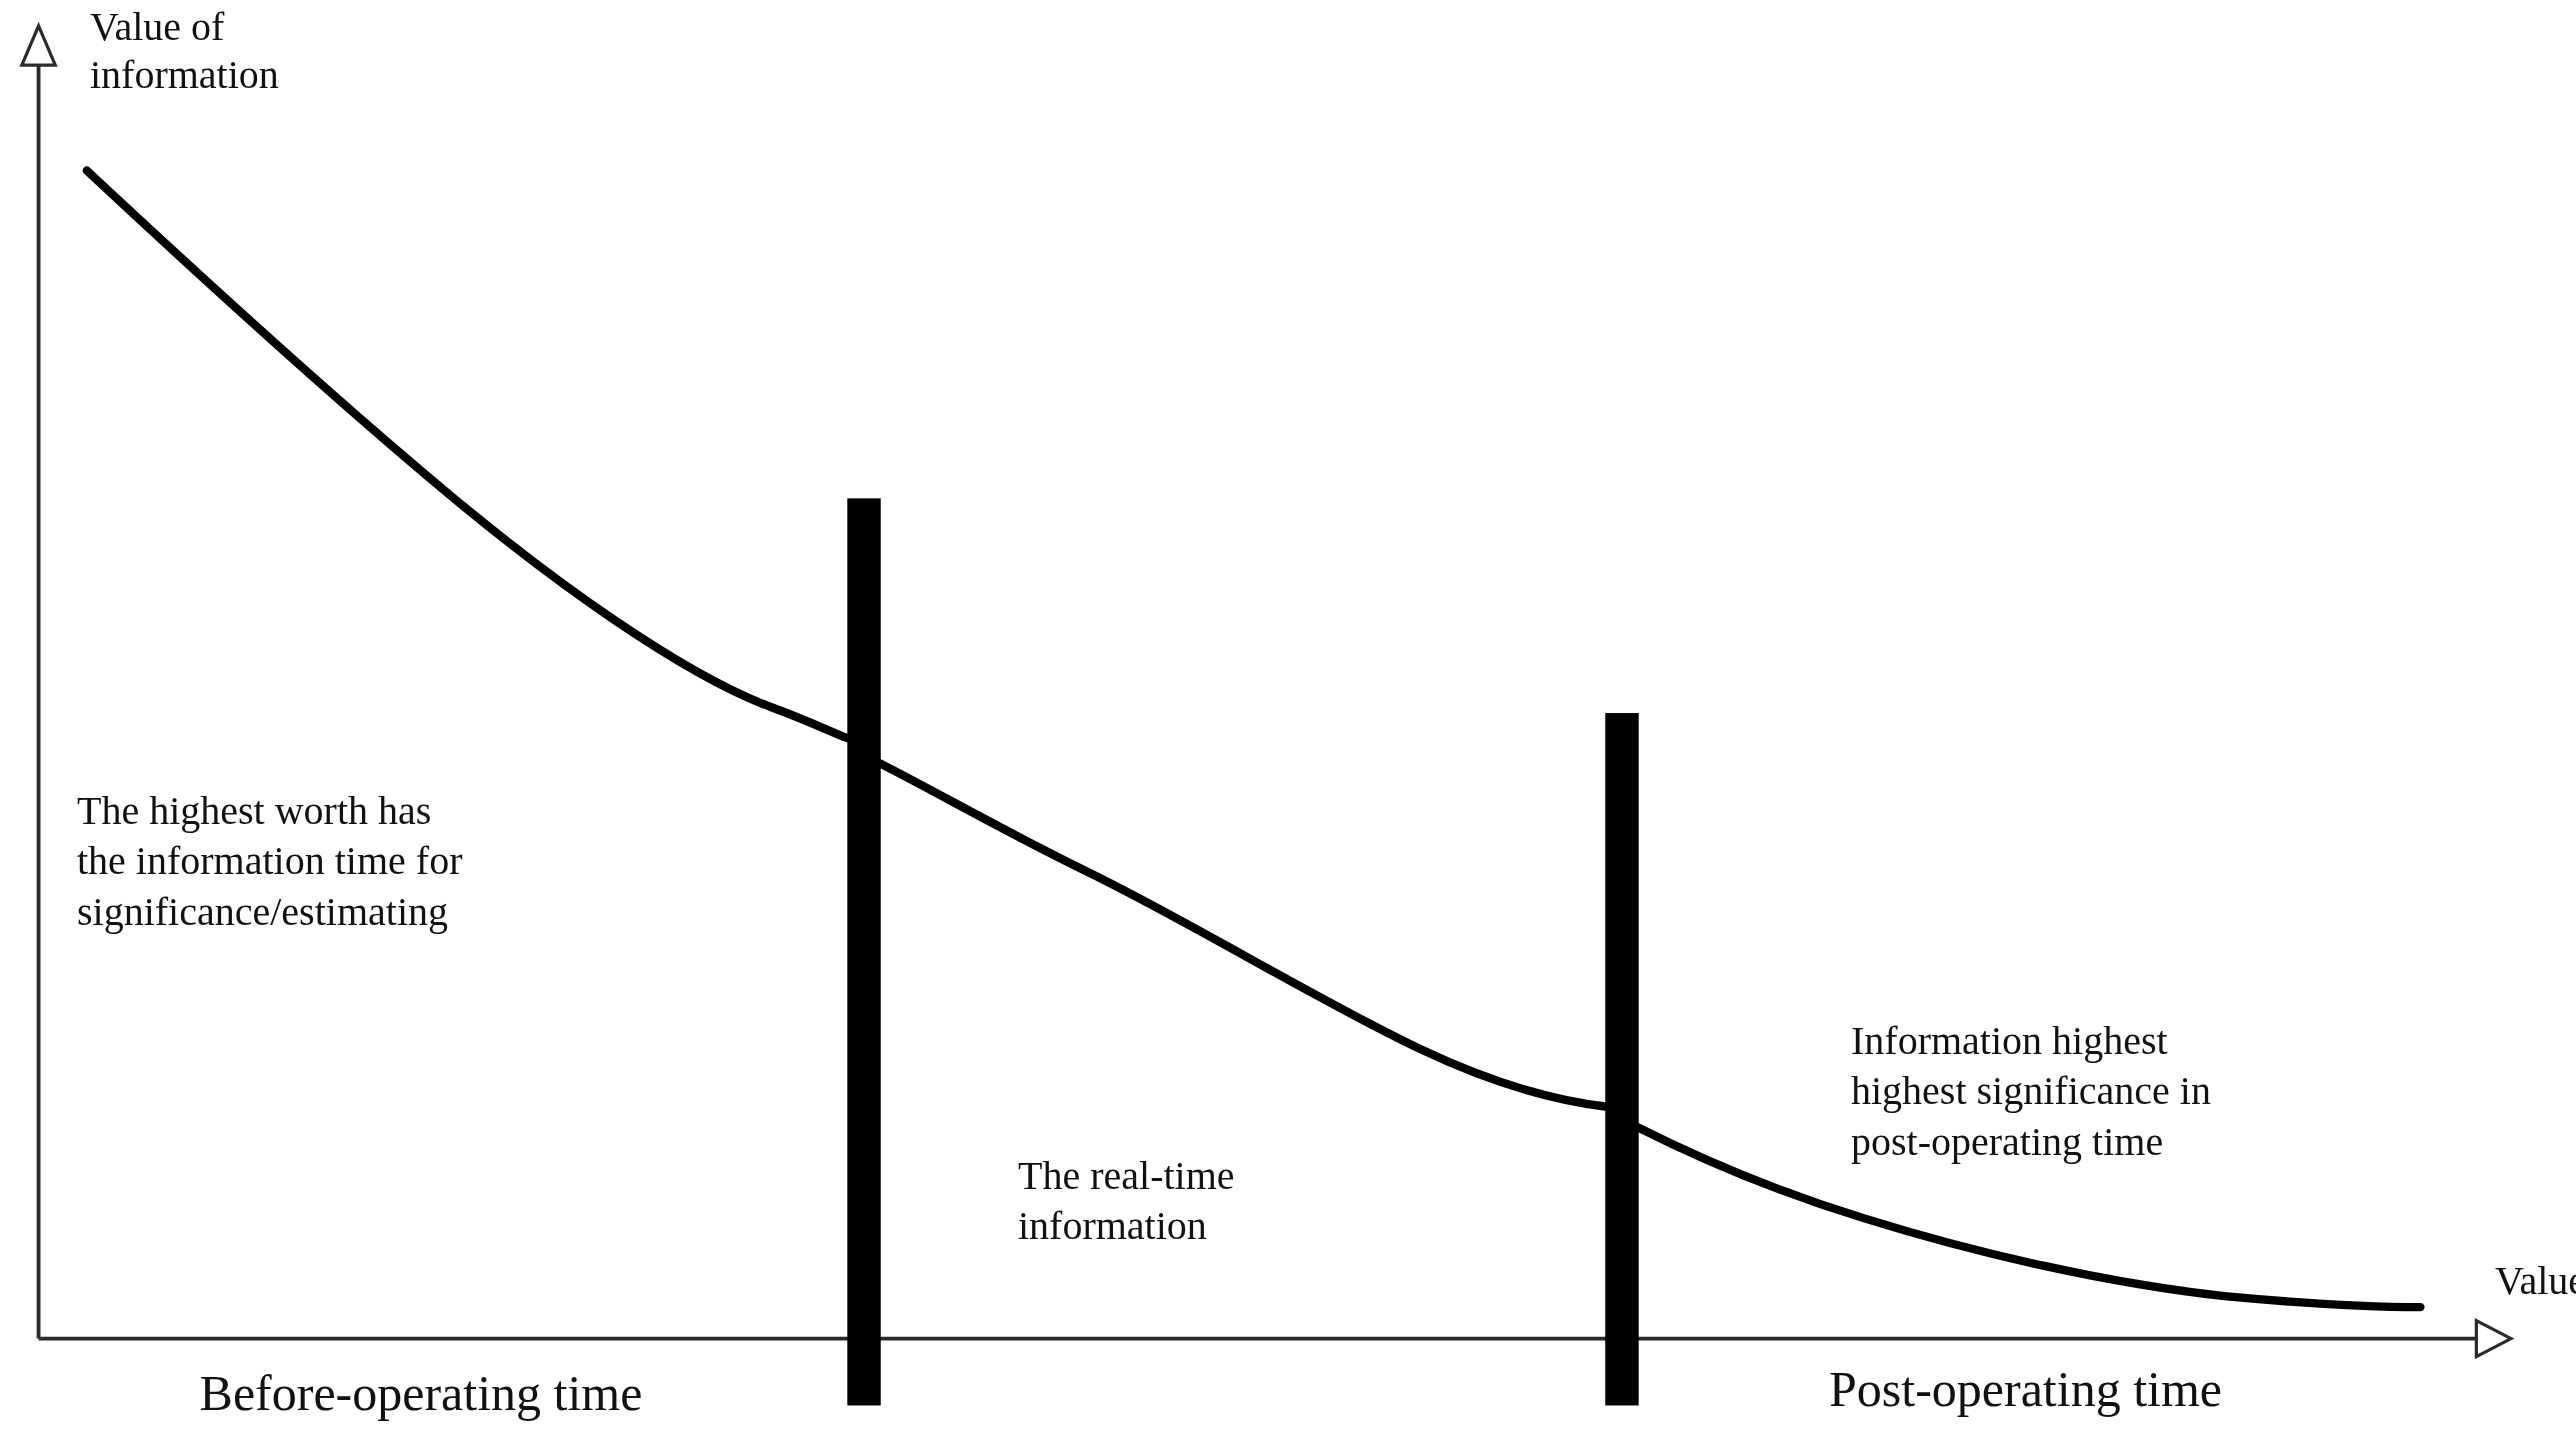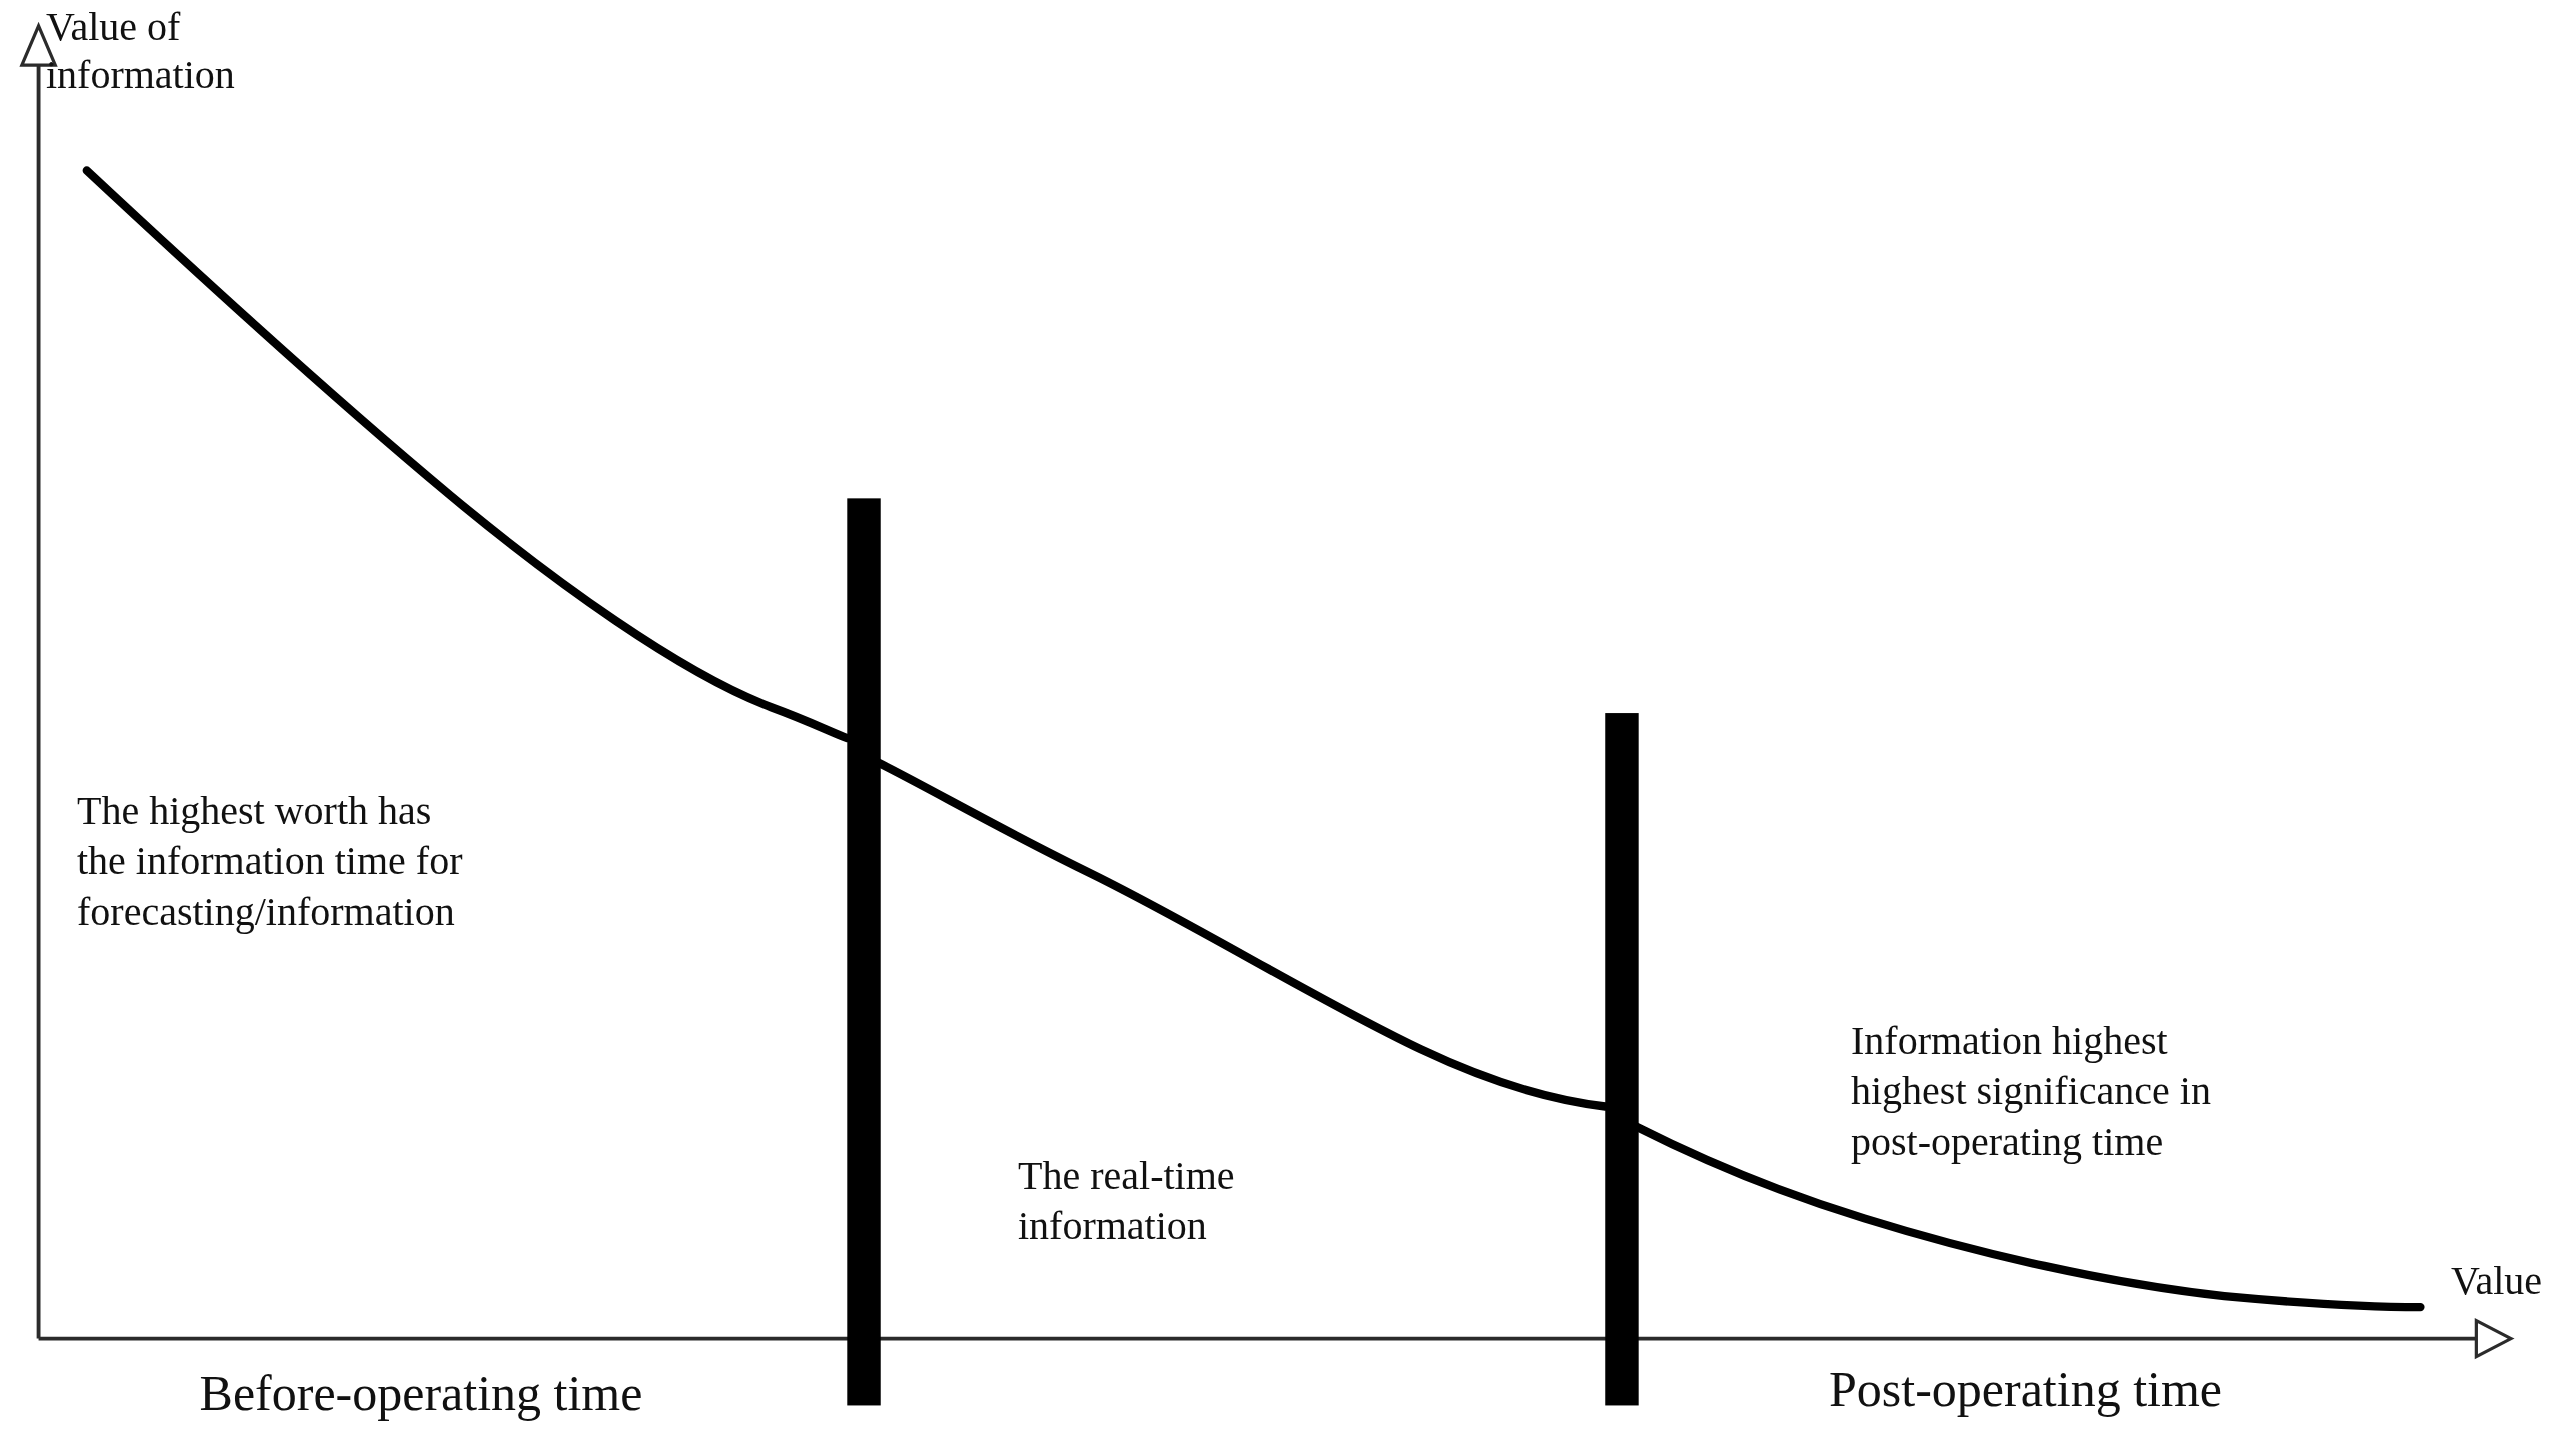--- a/index.html
+++ b/index.html
@@ -5,21 +5,21 @@
   html,body{margin:0;padding:0;background:#ffffff;}
   body{
     width:2576px;height:1439px;
     font-family:"Liberation Serif","DejaVu Serif",serif;
     color:#000;
     -webkit-font-smoothing:antialiased;
   }
   #stage{position:relative;width:2576px;height:1439px;overflow:hidden;background:#fff;}
   #vector{position:absolute;left:0;top:0;width:2576px;height:1439px;}
 
-  .lbl{position:absolute;color:#111;line-height:1.22;white-space:pre;}
+  .lbl{position:absolute;color:#111;line-height:1.22;white-space:pre;margin-left:44px;}
 
   
   #yaxis-title{
     left:46px; top:2.6px;
     font-size:40px;
     text-align:left;
   }
   #xaxis-title{
     left:2451px; top:1257px;
     font-size:40px;
@@ -72,21 +72,21 @@
     <rect x="1318" y="775" width="52" height="1411" fill="#000000"></rect>
 
     <rect x="2497" y="1109" width="52" height="1077" fill="#000000"></rect>
 
   </svg>
 
   <div class="lbl" id="yaxis-title"><span>Value of</span><br><span>information</span></div>
 
   <div class="lbl" id="xaxis-title">Value</div>
 
-  <div class="annot" id="annot-forecast"><span>The highest worth has</span><br><span>the information time for</span><br><span>forecasting/information</span></div>
+  <div class="annot" id="annot-forecast"><span>The highest worth has</span><br><span>the information time for</span><br><span>significance/estimating</span></div>
 
   <div class="annot" id="annot-realtime"><span>The real-time</span><br><span>information</span></div>
 
   <div class="annot" id="annot-postop"><span>Information highest</span><br><span>highest significance in</span><br><span>post-operating time</span></div>
 
   <div class="region-cap" id="cap-before">Before-operating time</div>
   <div class="region-cap" id="cap-post">Post-operating time</div>
 
 </div>
 

